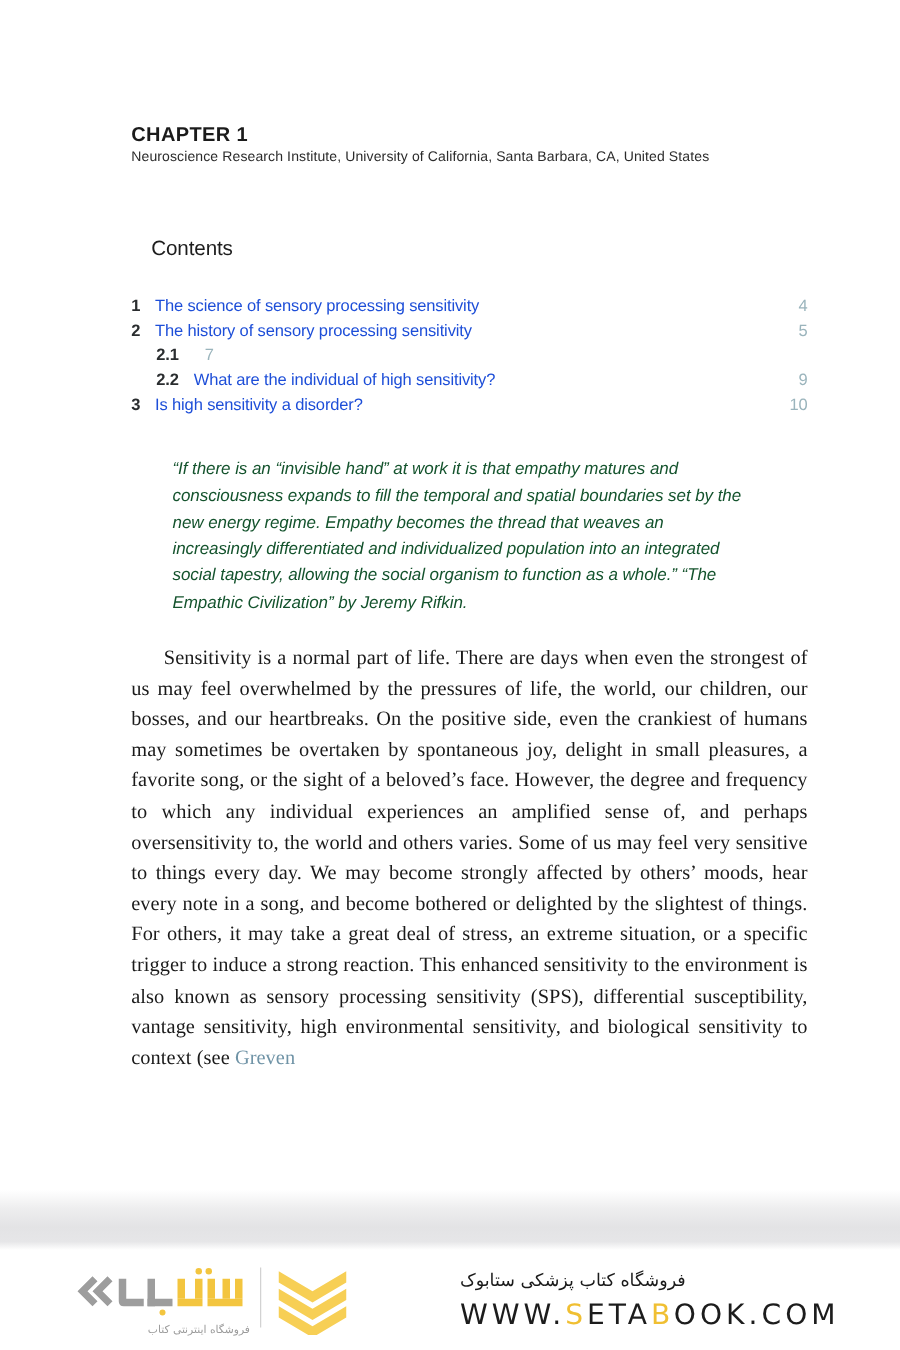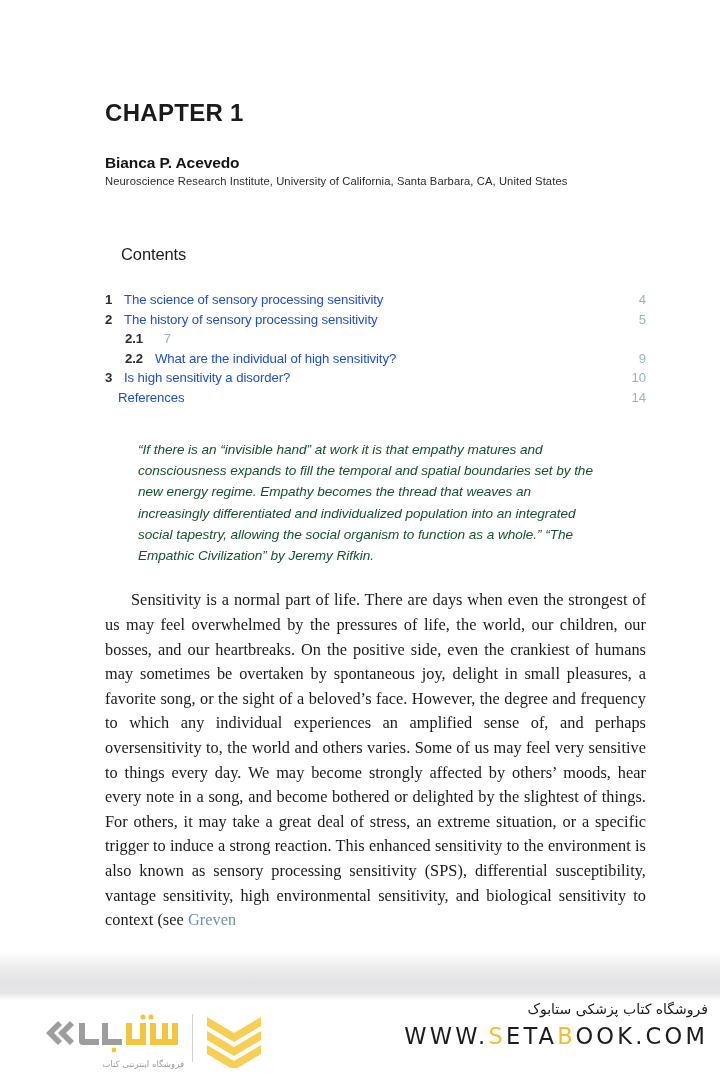--- a/index.html
+++ b/index.html
@@ -31,21 +31,21 @@
     height: 962px;
     background: #ffffff;
     box-sizing: border-box;
     padding: 0 74px 0 105px;
   }
 
   .chapter-label {
     margin: 0;
     padding-top: 101px;
     font-family: "Liberation Sans", sans-serif;
-    font-size: 24px;
+    font-size: 16px;
     font-weight: 600;
     letter-spacing: 0.3px;
     color: #1b1b1b;
     line-height: 1;
   }
 
   .chapter-title {
     margin: 0;
     padding-top: 27px;
     font-family: "Liberation Sans", sans-serif;
@@ -184,21 +184,21 @@
     top: 1000px;
     width: 720px;
     height: 80px;
     background: #ffffff;
     display: flex;
     align-items: center;
   }
 
   .brand-block {
     position: absolute;
-    left: 38px;
+    left: 54px;
     top: 6px;
     width: 230px;
     height: 68px;
     display: flex;
     align-items: center;
     text-align: right;
   }
 
   .wordmark-wrap {
     position: relative;
@@ -232,23 +232,23 @@
   }
 
   .chevron-mark {
     width: 62px;
     height: 56px;
   }
 
   .site-block {
     position: absolute;
     right: 12px;
-    top: 0;
+    top: 16px;
     width: 340px;
-    text-align: right;
+    text-align: left;
   }
 
   .site-fa {
     font-family: "DejaVu Sans", sans-serif;
     font-size: 14px;
     color: #1a1a1a;
     direction: rtl;
     white-space: nowrap;
     line-height: 1.4;
   }
@@ -270,21 +270,20 @@
 </head>
 <body>
 
 <div class="page">
 
   <div class="paper">
 
     <div class="chapter-label">CHAPTER 1</div>
 
 
-    <div class="author">Bianca P. Acevedo</div>
 
     <div class="affiliation">Neuroscience Research Institute, University of California, Santa Barbara, CA, United States</div>
 
     <div class="contents-heading">Contents</div>
 
     <div class="toc">
 
       <div class="toc-row lvl1">
         <span class="toc-num">1</span>
         <span class="toc-title">The science of sensory processing sensitivity</span>
@@ -308,25 +307,20 @@
         <span class="toc-page">9</span>
       </div>
 
       <div class="toc-row lvl1">
         <span class="toc-num">3</span>
         <span class="toc-title">Is high sensitivity a disorder?</span>
         <span class="toc-page">10</span>
       </div>
 
 
-      <div class="toc-row lvl0">
-        <span class="toc-num"></span>
-        <span class="toc-title">References</span>
-        <span class="toc-page">14</span>
-      </div>
 
     </div>
 
     <p class="epigraph">“If there is an “invisible hand” at work it is that empathy matures and consciousness expands to fill the temporal and spatial boundaries set by the new energy regime. Empathy becomes the thread that weaves an increasingly differentiated and individualized population into an integrated social tapestry, allowing the social organism to function as a whole.” “The Empathic Civilization” by Jeremy Rifkin.</p>
 
     <p class="body-text">
       <span>Sensitivity is a normal part of life. There are days when even the strongest of us may feel overwhelmed by the pressures of life, the world, our children, our bosses, and our heartbreaks. On the positive side, even the crankiest of humans may sometimes be overtaken by spontaneous joy, delight in small pleasures, a favorite song, or the sight of a beloved’s face. However, the degree and frequency to which any individual experiences an amplified sense of, and perhaps oversensitivity to, the world and others varies. Some of us may feel very sensitive to things every day. We may become strongly affected by others’ moods, hear every note in a song, and become bothered or delighted by the slightest of things. For others, it may take a great deal of stress, an extreme situation, or a specific trigger to induce a strong reaction. This enhanced sensitivity to the environment is also known as sensory processing sensitivity (SPS), differential susceptibility, vantage sensitivity, high environmental sensitivity, and biological sensitivity to context (see </span><span class="cite-link">Greven</span>
     </p>
 
   </div>

